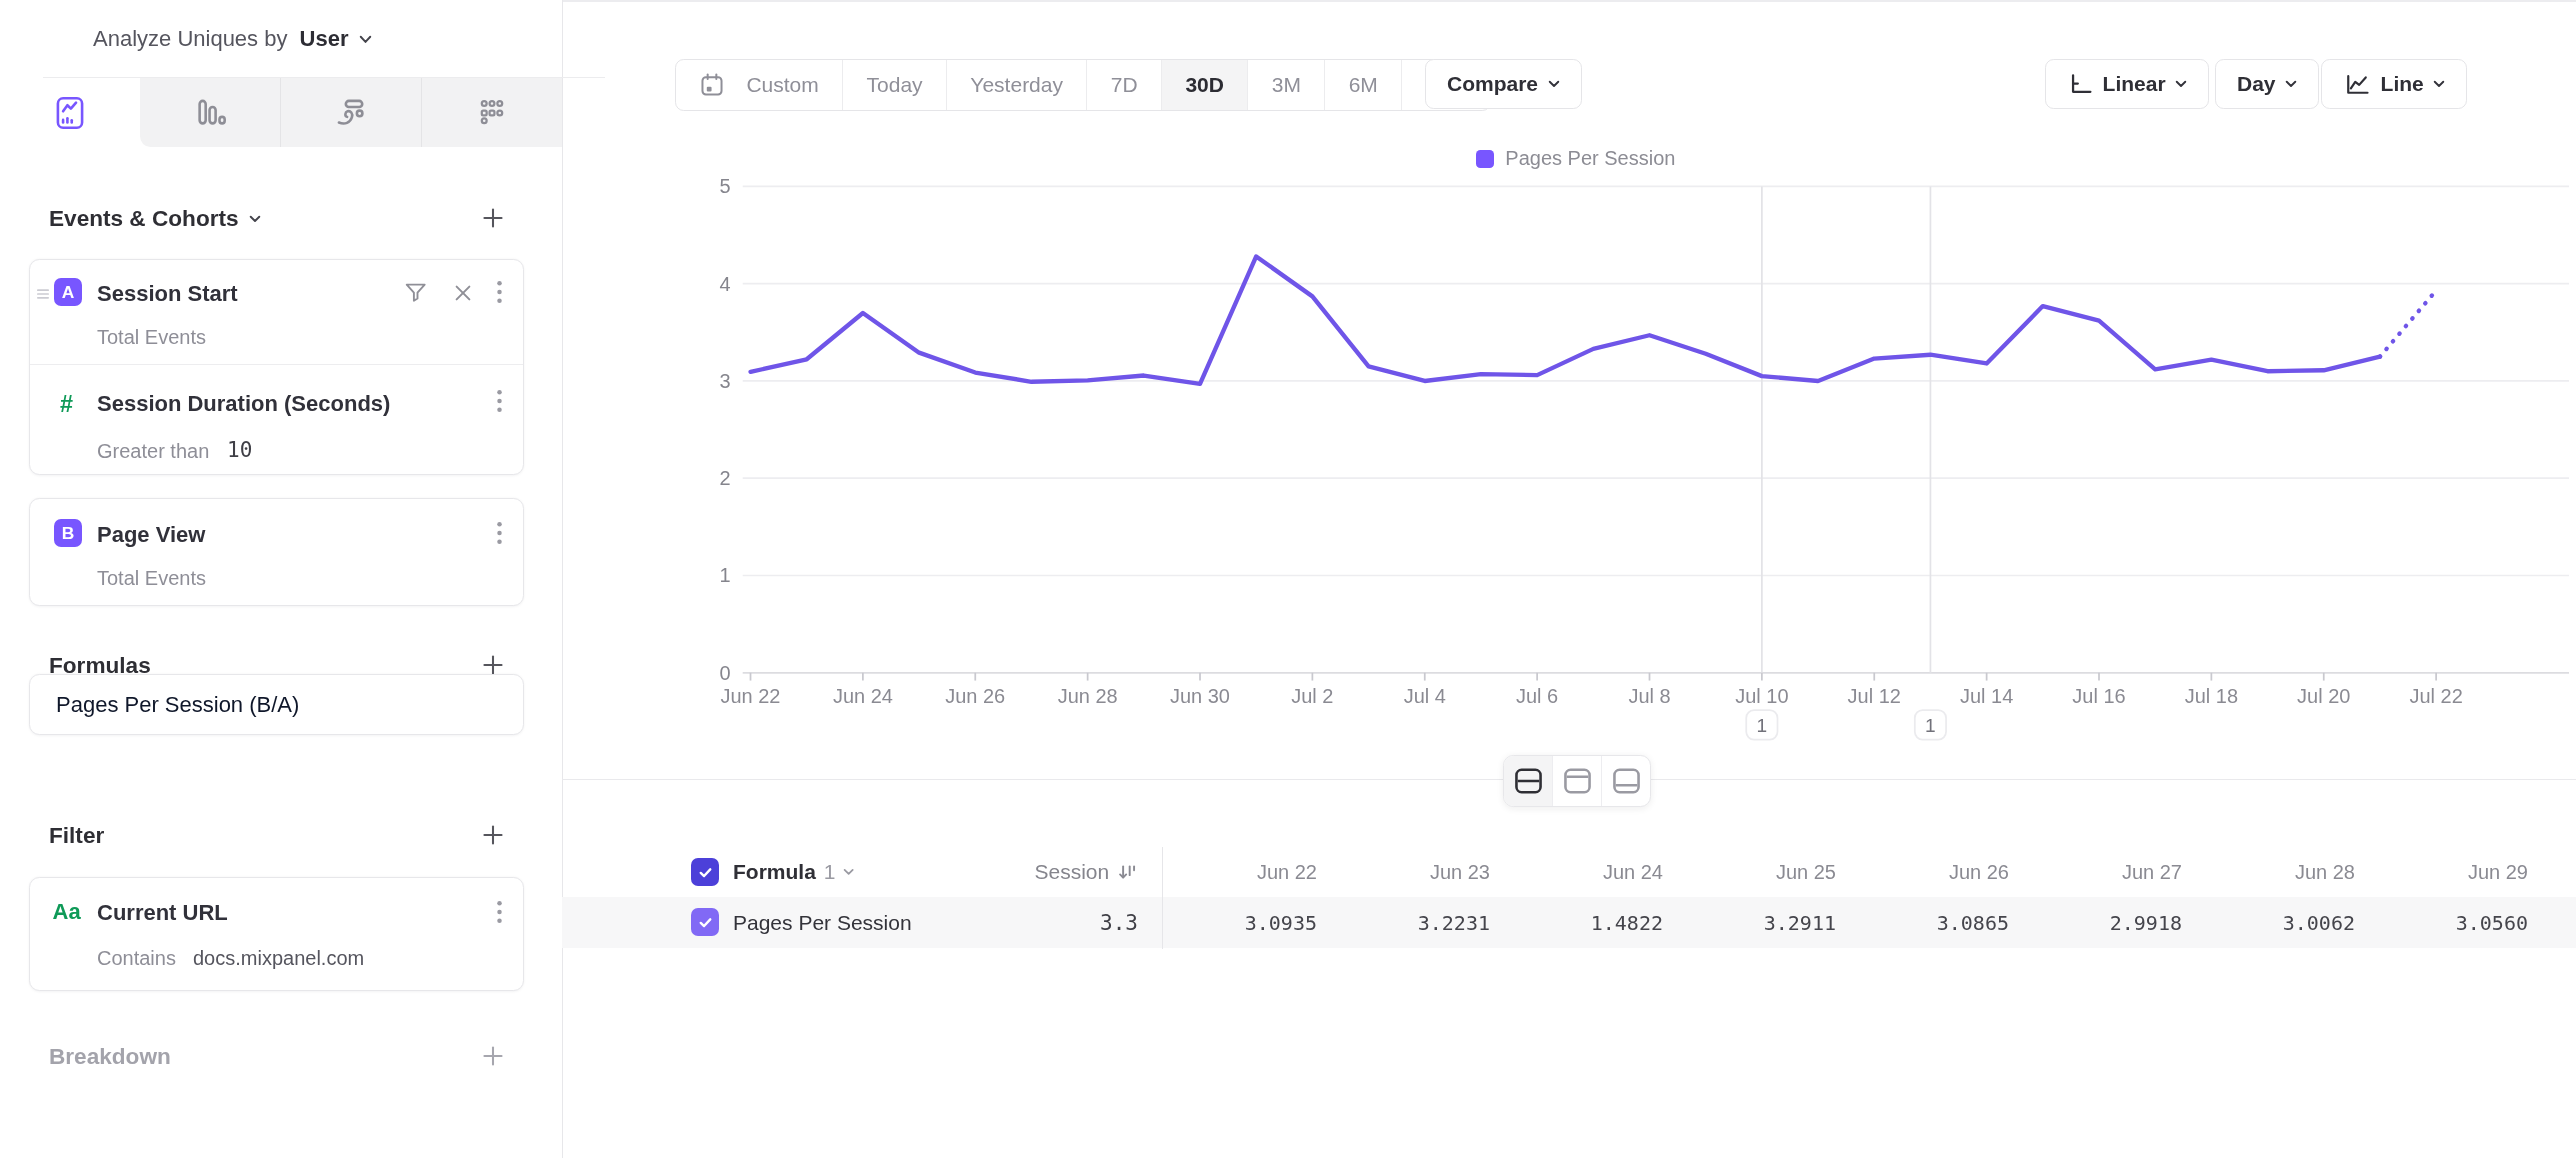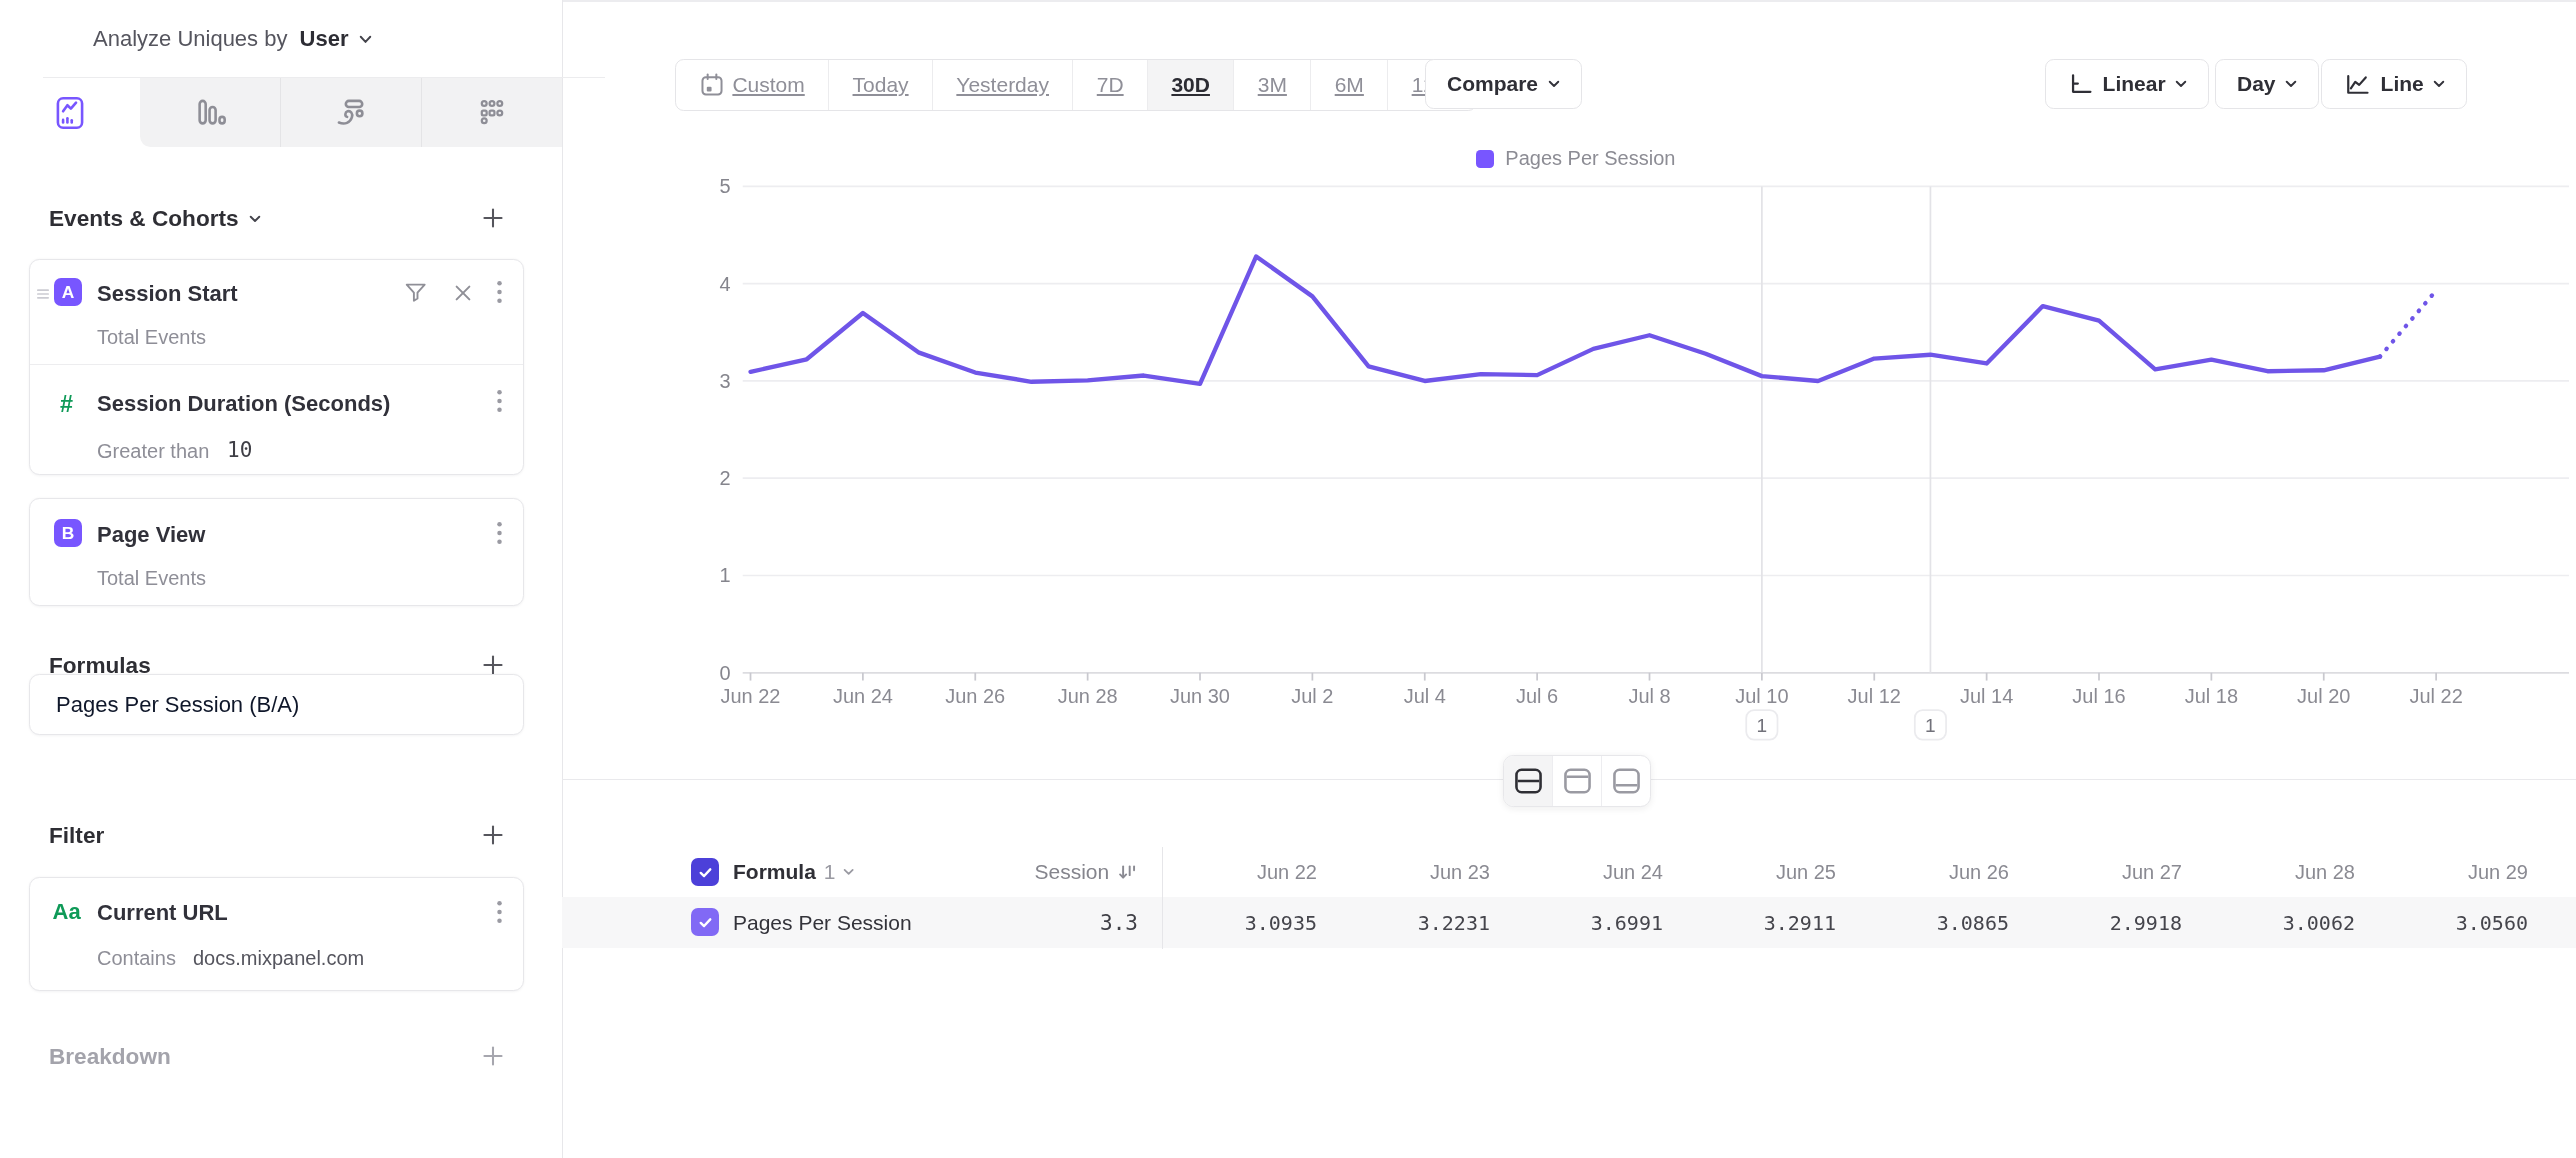--- a/index.html
+++ b/index.html
@@ -49,21 +49,21 @@
   .pv-sub{position:absolute;left:67px;top:68px;font-size:20px;color:#8e8e97;}
   .pv-badge{top:20px;}
   .flt-aa{position:absolute;left:22.6px;top:21px;font-size:22px;font-weight:700;color:#0F9A58;}
   .flt-title{position:absolute;left:67px;top:22px;font-size:22px;font-weight:600;color:#31313a;}
   .flt-op{position:absolute;left:67px;top:69px;font-size:20px;color:#8e8e97;}
   .flt-val{position:absolute;left:163px;top:69px;font-size:20px;color:#55555e;}
 
   
   .range-ctl{position:absolute;left:675px;top:59px;height:50px;display:inline-flex;align-items:stretch;
              border:0.9px solid #e5e5e8;border-radius:8.7px;overflow:hidden;background:#fff;}
-  .range-cell{display:flex;align-items:center;gap:7px;padding:0 23.4px;font-size:21px;color:#8f8f98;cursor:pointer;white-space:nowrap;text-decoration:underline;}
+  .range-cell{display:flex;align-items:center;gap:21px;padding:0 23.4px;font-size:21px;color:#8f8f98;cursor:pointer;white-space:nowrap;}
   .range-cell + .range-cell{border-left:0.9px solid #ececee;}
   .range-cell.active{background:#f4f4f5;color:#2c2c33;font-weight:700;}
   .btn{position:absolute;top:59px;height:50px;display:inline-flex;align-items:center;gap:9.6px;padding:0 21px;
        border:0.9px solid #e5e5e8;border-radius:8.7px;background:#fff;font-size:21px;font-weight:700;color:#2f2f36;box-sizing:border-box;}
   .btn-compare{left:1425px;} .btn-linear{left:2045px;} .btn-day{left:2215px;} .btn-line{left:2321px;}
 
   
   .legend{position:absolute;left:1476px;top:147px;display:flex;align-items:center;gap:11.3px;font-size:20px;color:#8c8c94;}
   .legend .sq{width:18px;height:18px;border-radius:4.3px;background:#7856FF;}
   svg text{font-family:"Liberation Sans",sans-serif;}
@@ -459,21 +459,21 @@
       </span>
     <span class="tname">
         <span class="nm">Pages Per Session</span>
       </span>
     <span class="avg">
         <span class="val">3.3</span>
       </span>
     <div class="dates">
         <div class="dcell vl">3.0935</div>
         <div class="dcell vl">3.2231</div>
-        <div class="dcell vl">3.6991</div>
+        <div class="dcell vl">1.4822</div>
         <div class="dcell vl">3.2911</div>
         <div class="dcell vl">3.0865</div>
         <div class="dcell vl">2.9918</div>
         <div class="dcell vl">3.0062</div>
         <div class="dcell vl">3.0560</div>
       </div>
   </div>
 
   <div class="col-divider"></div>
 </div>

